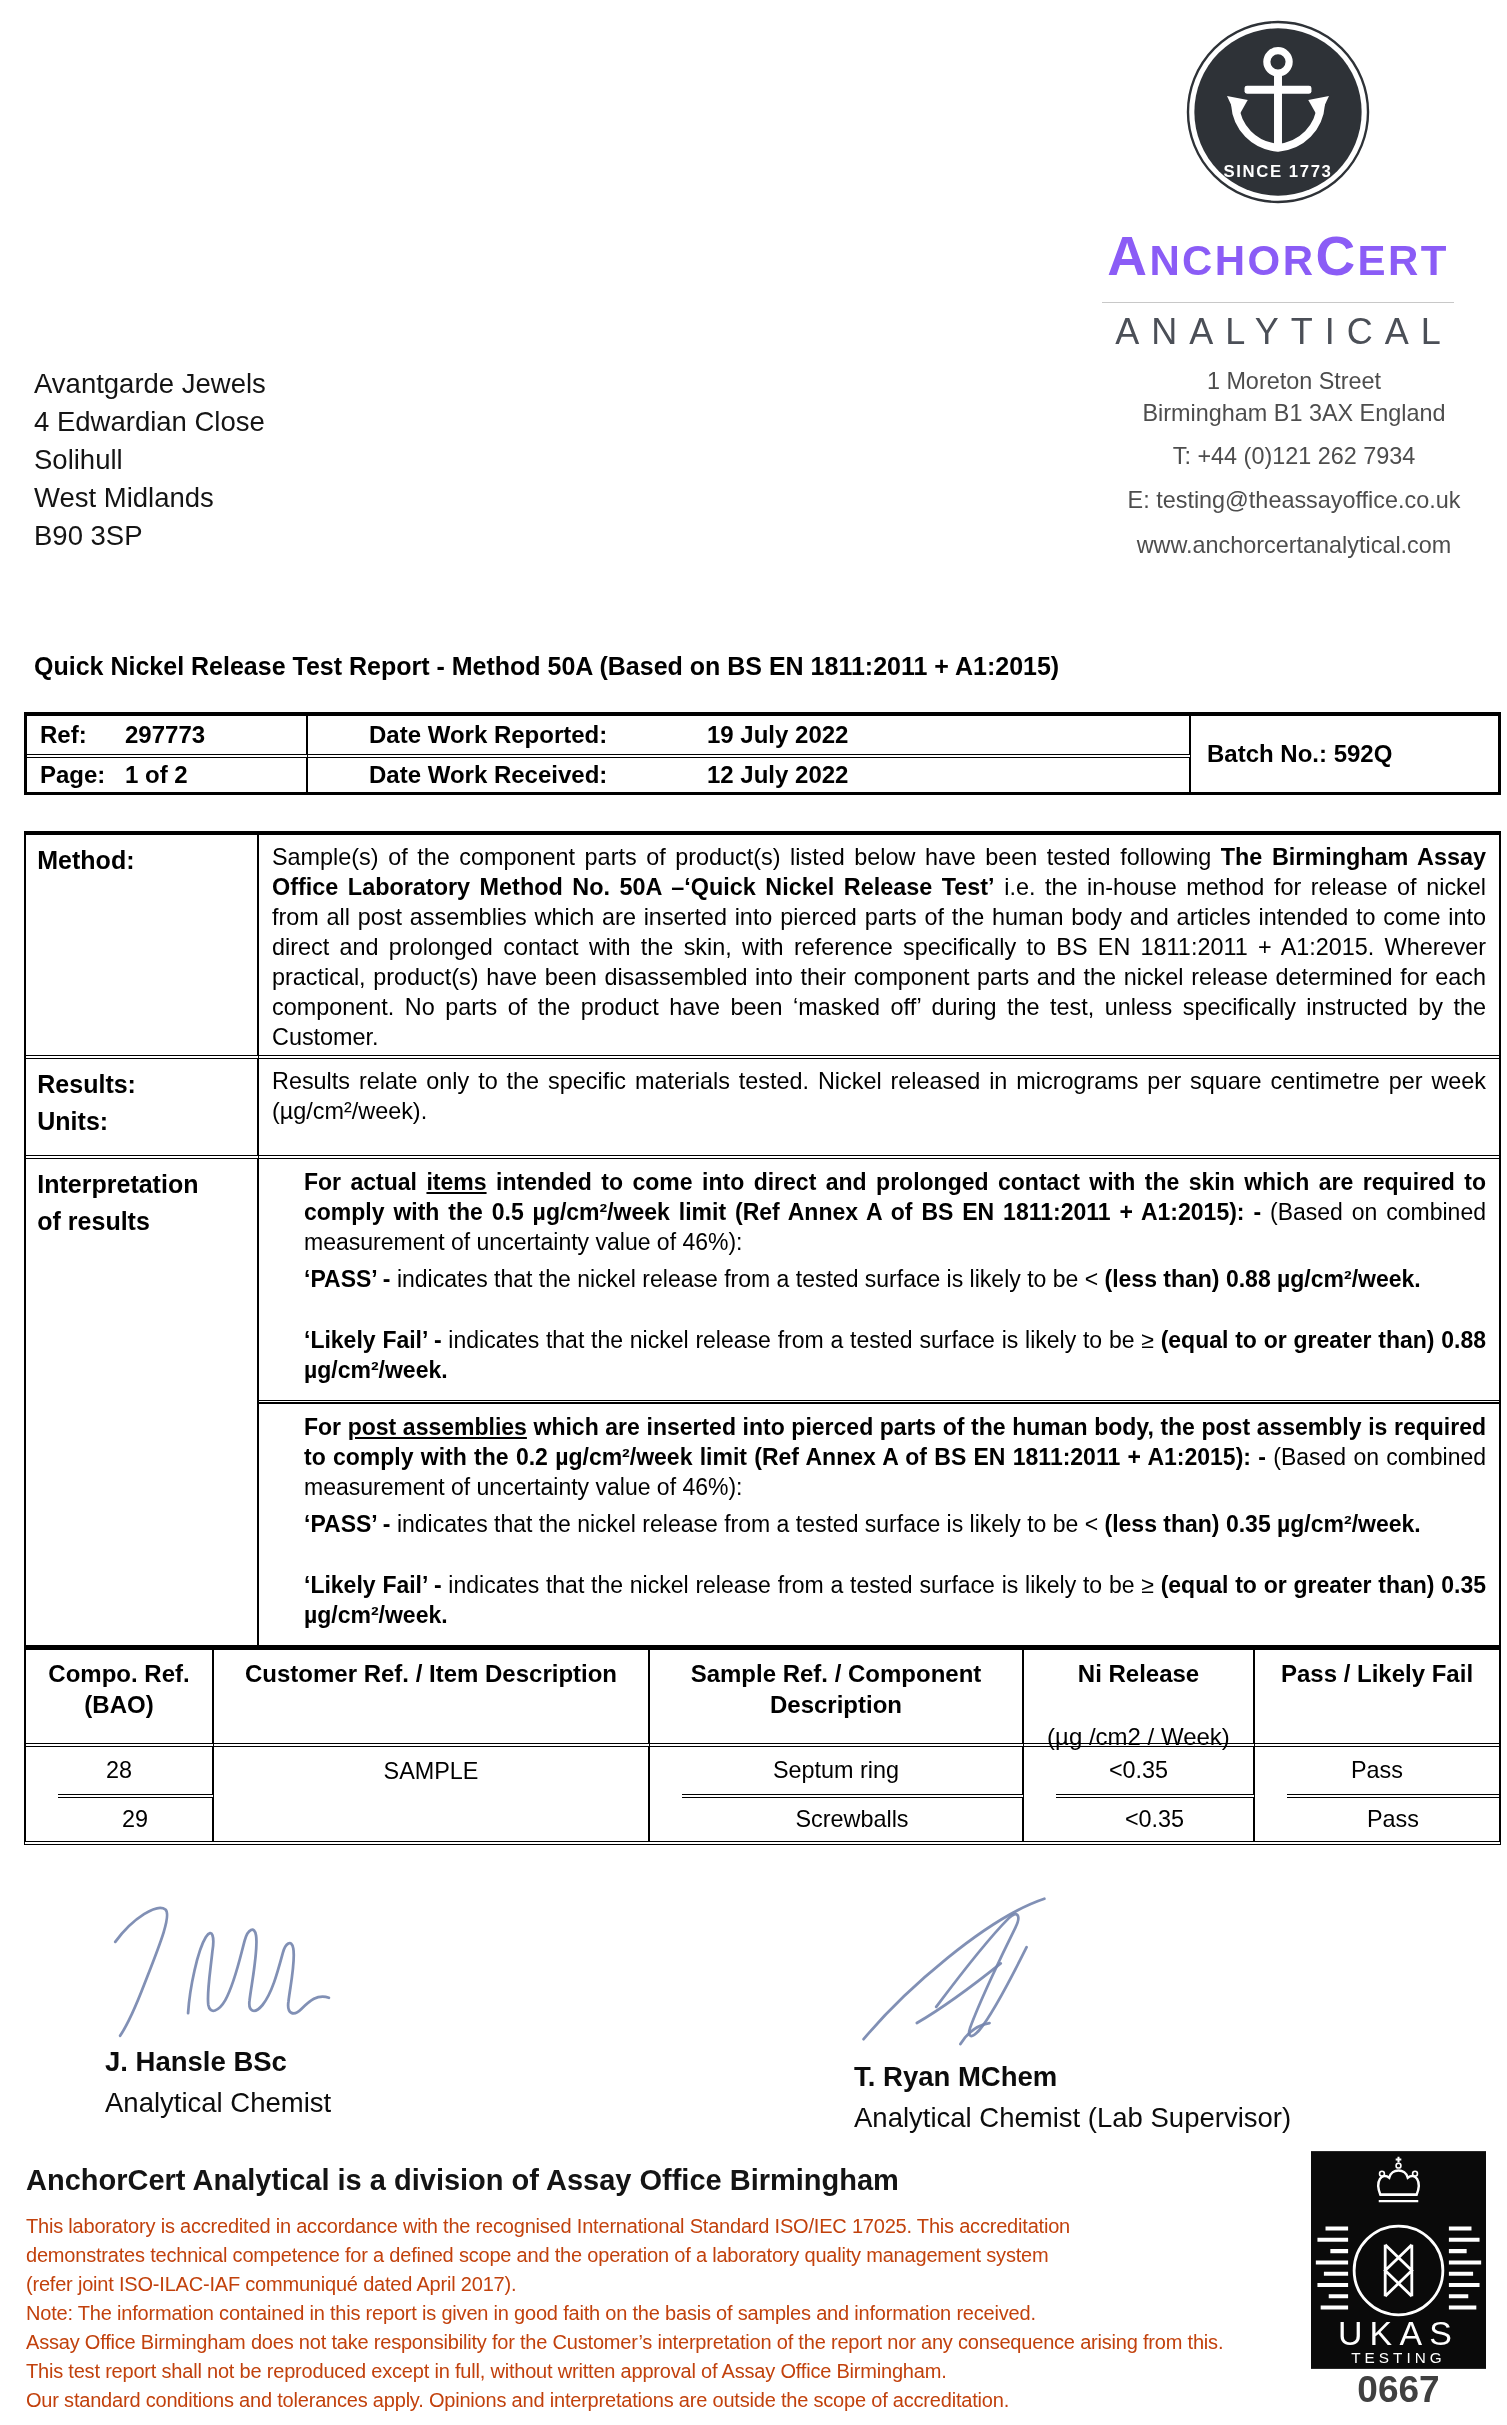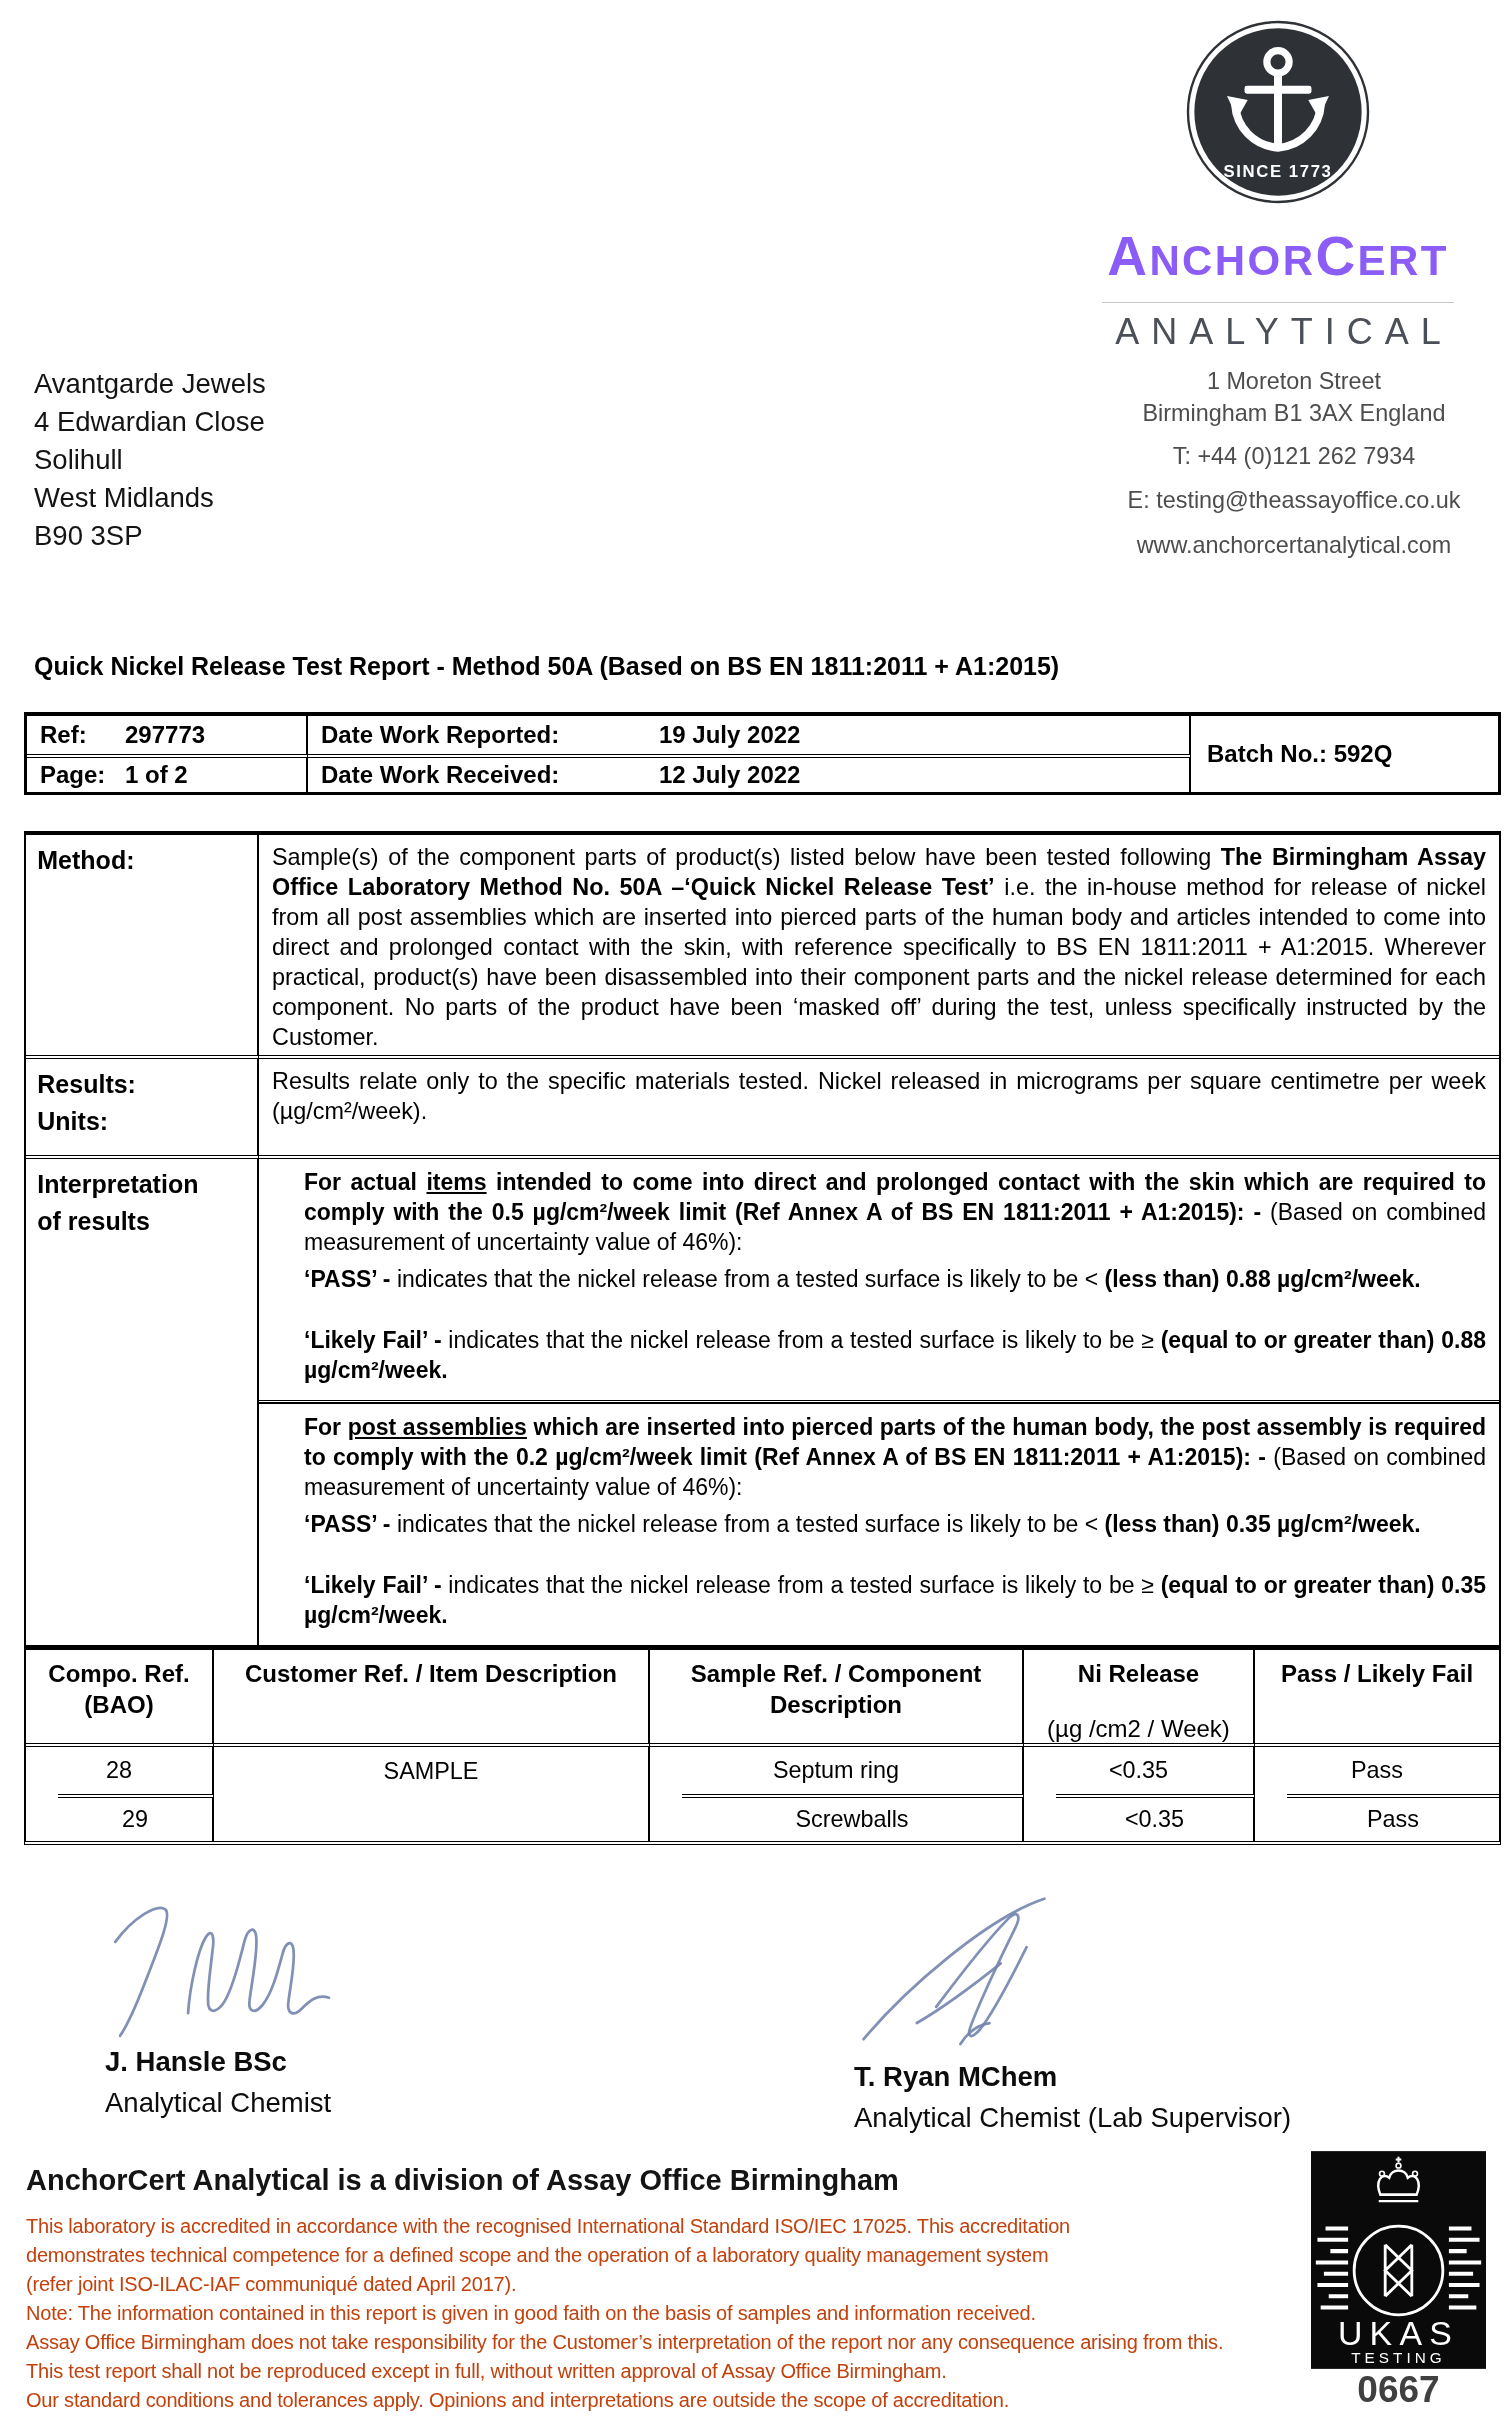--- a/index.html
+++ b/index.html
@@ -28,21 +28,21 @@
   .title{position:absolute;left:34px;top:652px;font-size:25px;font-weight:bold;color:#000;}
 
   
   .ref-table{position:absolute;left:24px;top:712px;width:1477px;box-sizing:border-box;
              border:3.2px solid #000;border-top-width:4.9px;
              display:grid;grid-template-columns:281px 883px 1fr;grid-template-rows:38px 38px;}
   .rt{display:flex;align-items:center;padding-left:13px;font-weight:bold;font-size:24px;
       border-right:2.4px solid #000;box-sizing:border-box;white-space:nowrap;}
   .rt.row2{border-top:4px double #000;}
   .rt .lab-ref{display:inline-block;width:85px;}
-  .rt .lab-date{display:inline-block;width:338px;}
+  .rt .lab-date{display:inline-block;width:338px;margin-left:48px;}
   .rt-batch{grid-column:3;grid-row:1/3;display:flex;align-items:center;padding-left:16px;
             font-weight:bold;font-size:24px;white-space:nowrap;}
 
   
   .method-table{position:absolute;left:24px;top:831px;width:1477px;height:816px;box-sizing:border-box;
                 border:2.4px solid #000;border-top-width:4px;
                 display:grid;grid-template-columns:233px 1fr;grid-template-rows:220px 100px 1fr;}
   .mt-label{border-right:2.4px solid #000;box-sizing:border-box;padding:6.5px 0 0 11.3px;
             font-weight:bold;font-size:25px;line-height:37px;}
   .mt-content{box-sizing:border-box;padding:6.5px 13px 0;font-size:23.4px;line-height:30px;text-align:justify;}
@@ -54,21 +54,21 @@
   .iblock .pass{margin-bottom:31px;}
   .iblock-divider{height:4.9px;border-top:1.6px solid #000;border-bottom:2.4px solid #000;box-sizing:border-box;}
 
   
   .res-table{position:absolute;left:24px;top:1647px;width:1477px;box-sizing:border-box;
              border:2.4px solid #000;border-top-width:3.2px;border-bottom:4.9px double #000;
              display:grid;grid-template-columns:188px 436px 374px 231px 1fr;grid-template-rows:97px 47px 47px;}
   .rh{box-sizing:border-box;border-right:2.4px solid #000;border-bottom:4.9px double #000;
       font-weight:bold;font-size:24px;line-height:31px;text-align:center;
       display:flex;flex-direction:column;align-items:center;padding-top:8px;}
-  .rh .sub{font-weight:normal;margin-top:24px;text-align:right;}
+  .rh .sub{font-weight:normal;margin-top:32px;text-align:right;}
   .rh.last,.rd.last{border-right:none;}
   .rd{box-sizing:border-box;border-right:2.4px solid #000;font-size:23.4px;
       display:flex;align-items:center;justify-content:center;}
   .rd.row3{border-top:4px double #000;margin-left:32px;}
   .rd-span{grid-column:2;grid-row:2/4;box-sizing:border-box;border-right:2.4px solid #000;
            display:flex;justify-content:center;align-items:flex-start;padding-top:10.5px;font-size:23.4px;}
 
   
   .sig{position:absolute;}
   .sig path{fill:none;stroke:#7384ad;stroke-width:3.4;stroke-linecap:round;opacity:.9;}

